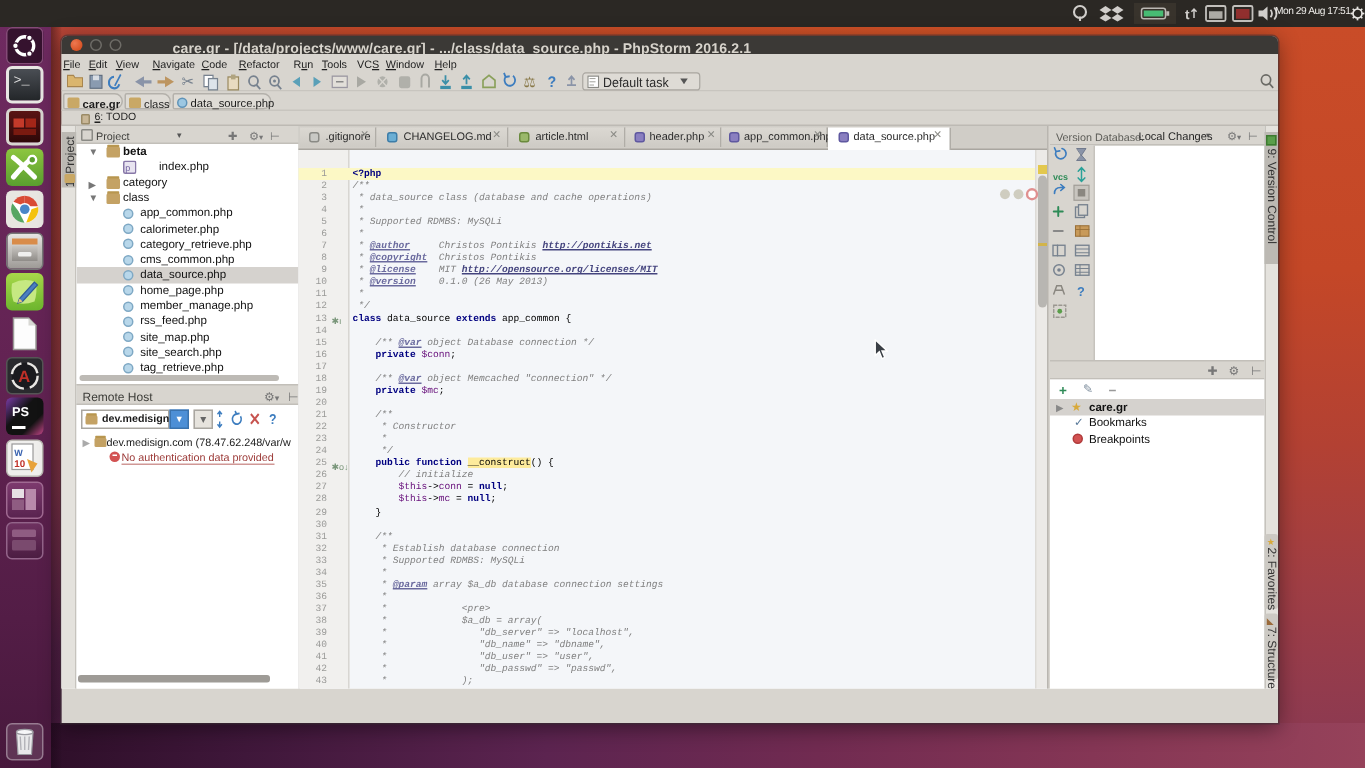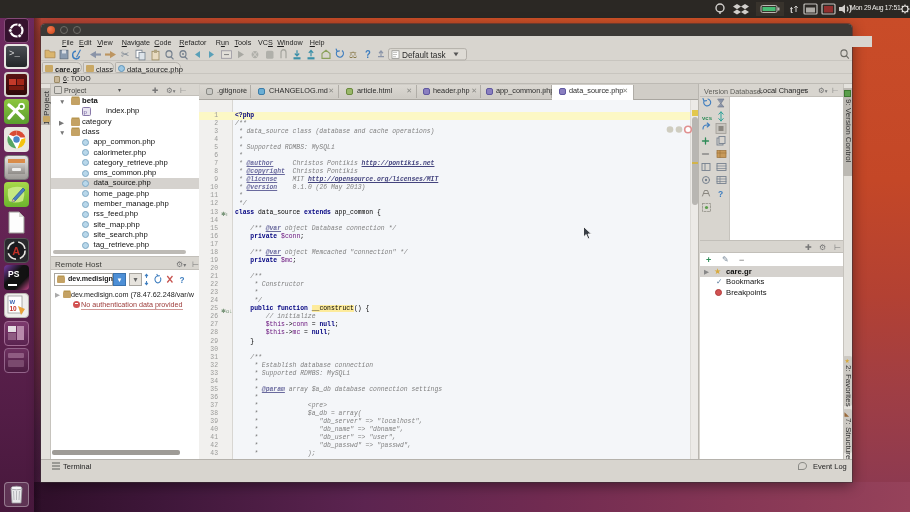--- a/index.html
+++ b/index.html
@@ -16,21 +16,21 @@
     background:linear-gradient(to bottom, #6e2a60 0%, #632353 45%, #531d46 80%, #47183c 100%); }
   #lshadow { left:34px; top:18px; width:7px; height:494px;
     background:linear-gradient(to right, rgba(20,5,18,0.45), rgba(20,5,18,0.05)); }
   .tile { position:absolute; left:4px; width:25px; height:25px; border-radius:4px; }
   
   #win { left:41px; top:24px; width:811px; height:458px; background:#d8d5cf; outline:1px solid rgba(60,50,55,0.55);
     border-radius:4px 4px 0 0; box-shadow:0 3px 14px rgba(0,0,0,0.45); font-size:9px; color:#1c1c1c; }
   #titlebar { left:0; top:0; width:811px; height:12px; background:#3b3936; border-radius:4px 4px 0 0; }
   .wbtn { position:absolute; top:2px; width:8px; height:8px; border-radius:50%; }
   #title { position:absolute; left:74px; top:1.5px; font-size:9.4px; letter-spacing:0.1px; font-weight:bold; color:#d8d4cc; }
-  #menubar { left:0; top:12px; width:811px; height:11px; background:#d8d5cf;margin-left:20px; }
+  #menubar { left:0; top:12px; width:811px; height:11px; background:#d8d5cf; }
   .mi { position:absolute; top:1.5px; font-size:7.2px; color:#1f1f1f; }
   #toolbar { left:0; top:23px; width:811px; height:14px; background:#d8d5cf; border-bottom:1px solid #c8c5bf; }
   #crumbs { left:0; top:37px; width:811px; height:13px; background:#d8d5cf; border-bottom:1px solid #c8c5bf; }
   .chip { position:absolute; top:1px; height:11px; background:#dedbd5; border:1px solid #b4b1ab;
     border-radius:2px 7px 7px 2px; font-size:7.5px; line-height:11px; padding:0 6px 0 2px; white-space:nowrap; }
   #todorow { left:0; top:50px; width:811px; height:10px; background:#d8d5cf; border-bottom:1px solid #bdbab4; font-size:7.5px; }
   
   #main { left:0; top:60px; width:811px; height:375px; background:#ffffff; }
   .stripe { background:#e4e2dd; }
   .vtxt { font-size:8px; color:#333; white-space:nowrap; }
@@ -205,20 +205,21 @@
         <path d="M8.5 8 L9 17 M11.5 8 L11.5 17 M14.5 8 L14 17" stroke="#b0b0b6" stroke-width="0.9"></path>
       </svg>
   </div>
 </div>
 <div id="lshadow" class="abs"></div>
 <div id="win" class="abs">
   <div id="titlebar" class="abs">
     <div class="wbtn" style="left:6px; background:radial-gradient(circle at 35% 35%, #ef7850, #cf4414);"></div>
     <div class="wbtn" style="left:19px; background:#3b3936; border:1.5px solid #6e6c67;"></div>
     <div class="wbtn" style="left:32px; background:#3b3936; border:1.5px solid #6e6c67;"></div>
+    <div id="title">care.gr - [/data/projects/www/care.gr] - .../class/data_source.php - PhpStorm 2016.2.1</div>
   </div>
   <div id="menubar" class="abs">
     <span class="mi" style="left:1.1px;"><u>F</u>ile</span>
     <span class="mi" style="left:18.1px;"><u>E</u>dit</span>
     <span class="mi" style="left:36.2px;"><u>V</u>iew</span>
     <span class="mi" style="left:60.7px;"><u>N</u>avigate</span>
     <span class="mi" style="left:93.3px;"><u>C</u>ode</span>
     <span class="mi" style="left:118.2px;"><u>R</u>efactor</span>
     <span class="mi" style="left:154.7px;">R<u>u</u>n</span>
     <span class="mi" style="left:173.5px;"><u>T</u>ools</span>
@@ -617,19 +618,13 @@
     <div class="abs" style="left:802px;top:4px;width:9px;height:88px;background:#bcb9b3;"></div>
     <div class="abs" style="left:803px;top:6px;width:7px;height:7px;background:#5a9e4a;border:1px solid #3d7a30;"></div>
     <div class="abs vtxt" style="left:802.5px;top:15px;writing-mode:vertical-rl;">9: Version Control</div>
     <div class="abs" style="left:802px;top:272px;width:9px;height:50px;background:#ccc9c3;border-radius:2px;"></div>
     <span style="position:absolute;left:803.5px;top:273px;color:#d8a93a;font-size:6px;">★</span>
     <div class="abs vtxt" style="left:802.5px;top:281px;writing-mode:vertical-rl;">2: Favorites</div>
     <div class="abs" style="left:802px;top:325px;width:9px;height:44px;background:#ccc9c3;border-radius:2px;"></div>
     <span style="position:absolute;left:803.5px;top:326px;color:#9a6a3a;font-size:6px;">◣</span>
     <div class="abs vtxt" style="left:802.5px;top:334px;writing-mode:vertical-rl;">7: Structure</div>
   </div>
-  <div id="termbar" class="abs" style="left:0;top:435px;width:811px;height:12px;background:#d8d5cf;border-top:1px solid #b5b2ac;font-size:7.5px;">
-    <span style="position:absolute;left:11px;top:1.5px;width:8px;height:8px;background:repeating-linear-gradient(#9a9a95 0 1.5px,#d8d5cf 1.5px 3px);"></span>
-    <span style="position:absolute;left:22px;top:1.5px;color:#1f1f1f;">Terminal</span>
-    <span style="position:absolute;left:757px;top:1.5px;width:9px;height:8px;border:1px solid #8a8a85;border-radius:50% 50% 50% 0;"></span>
-    <span style="position:absolute;left:772px;top:1.5px;color:#1f1f1f;">Event Log</span>
-  </div>
 </div>
 
 </body></html>

